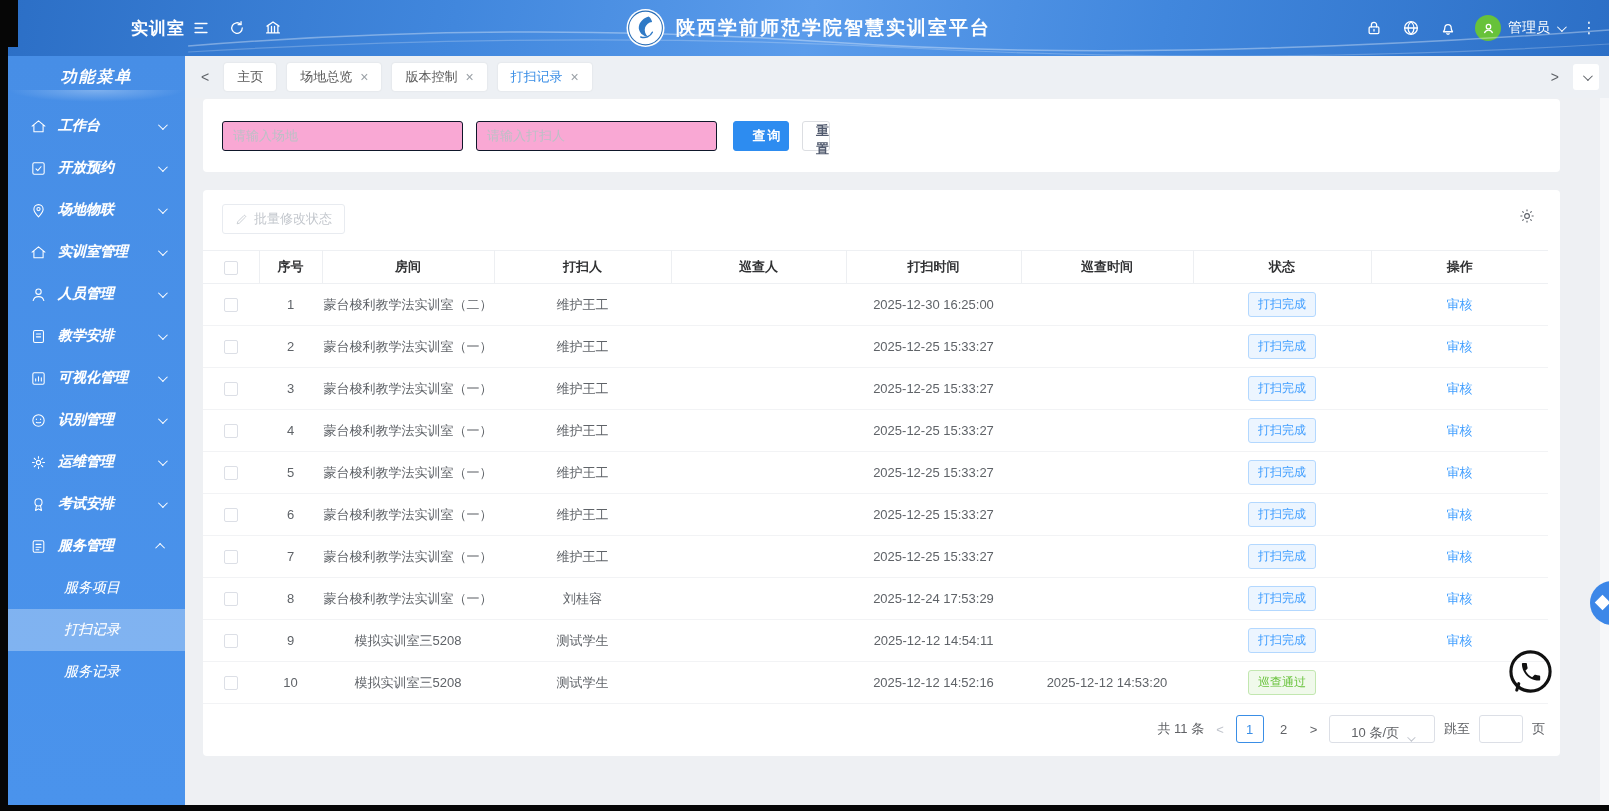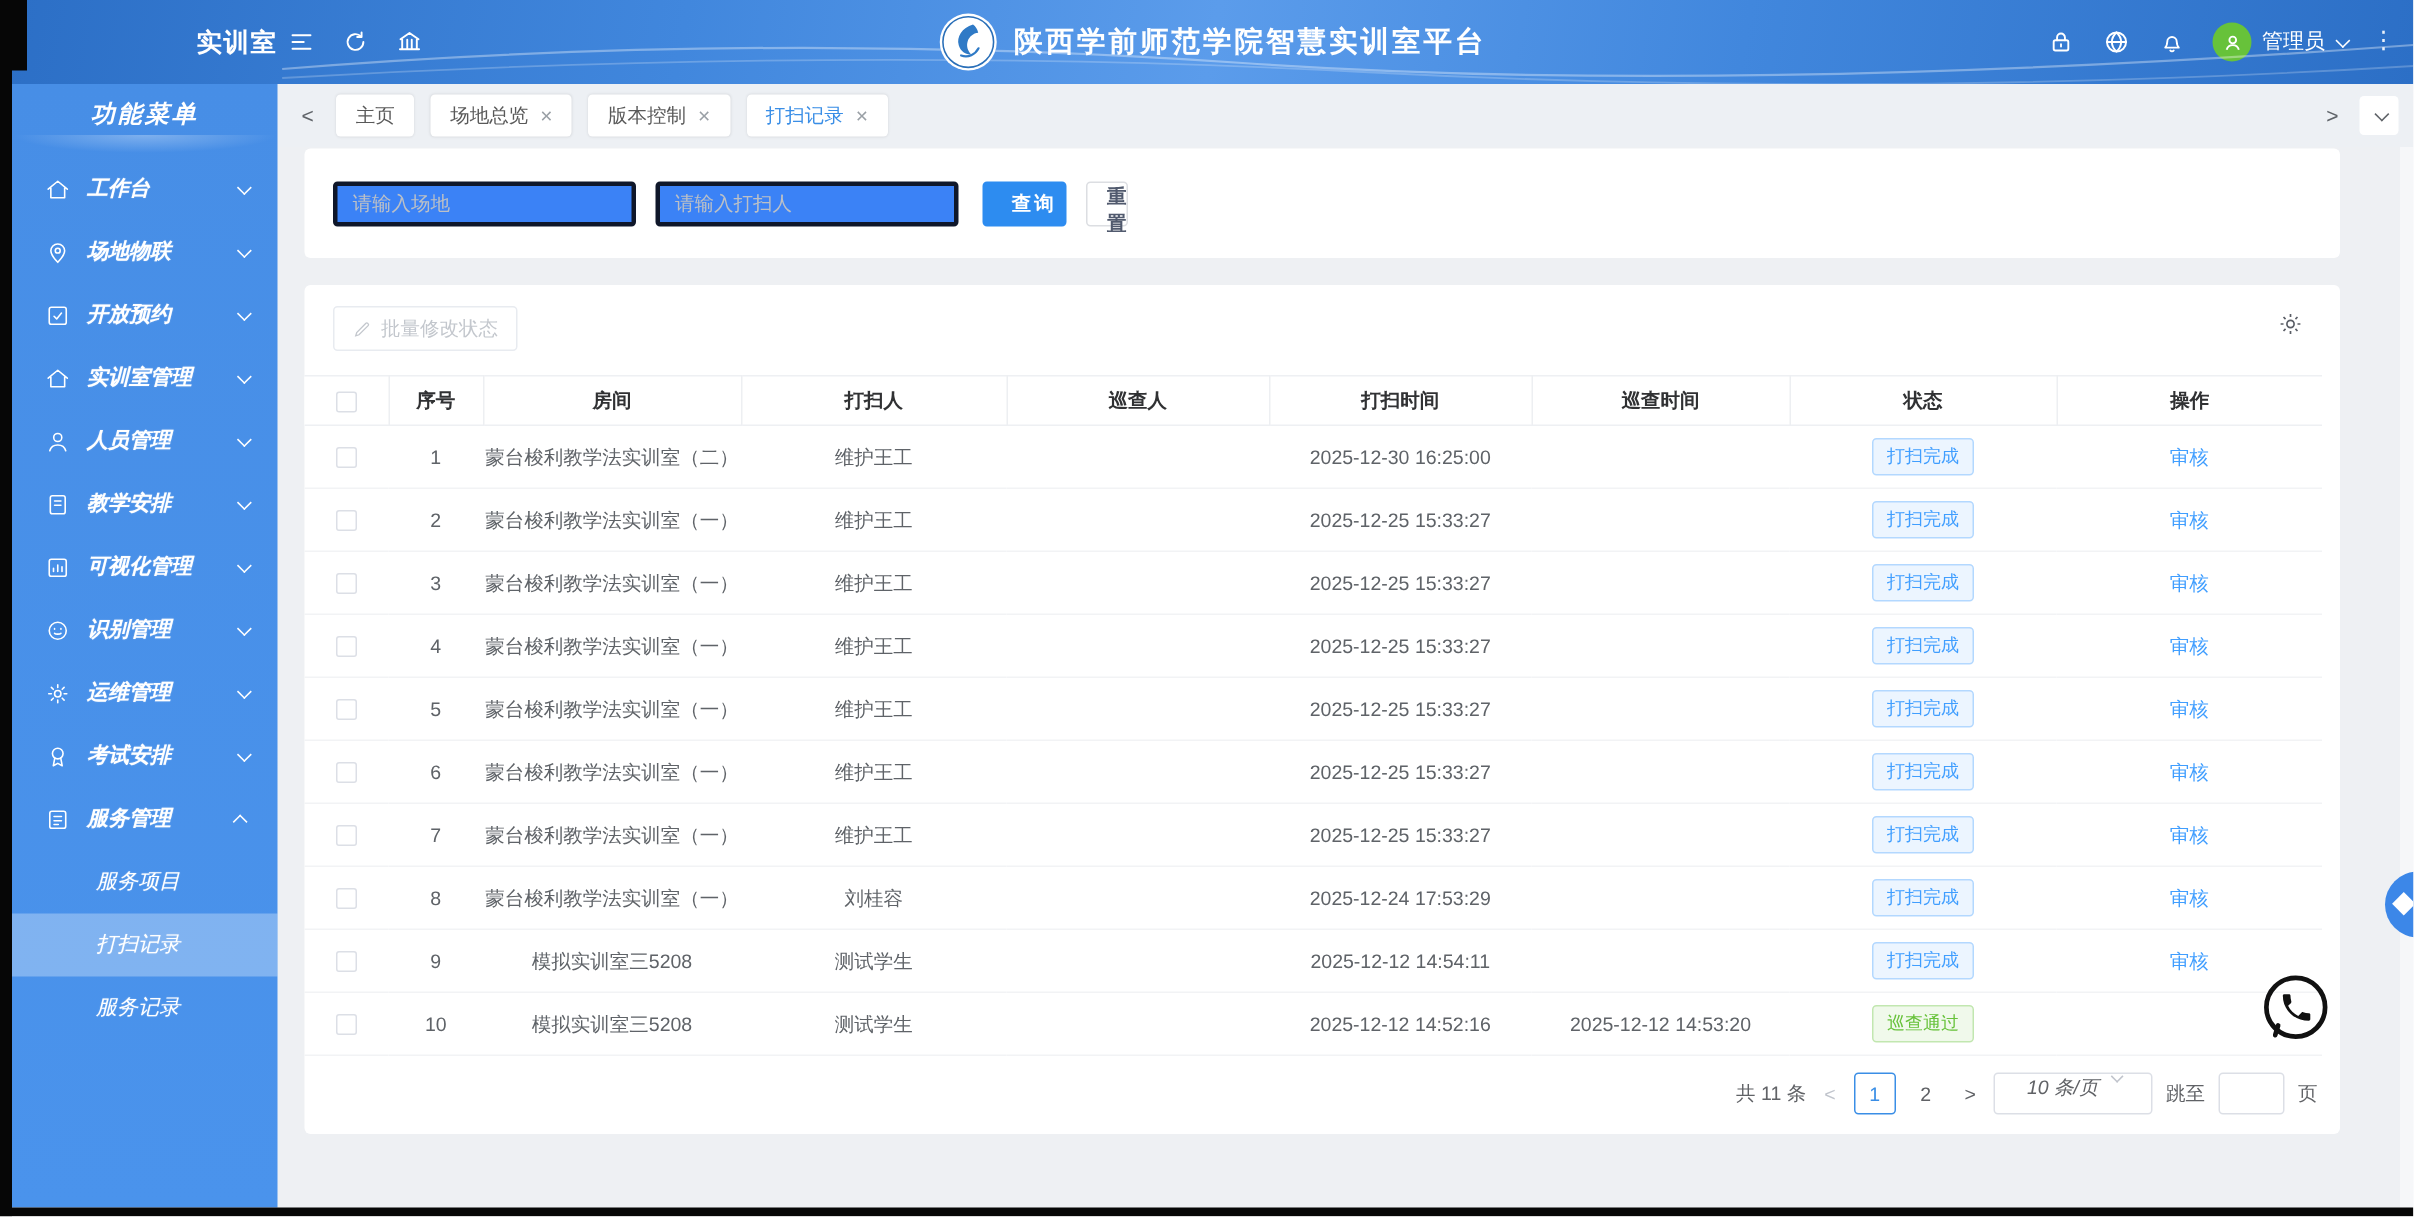--- a/index.html
+++ b/index.html
@@ -58,22 +58,22 @@
   .tab { background:#fff; height:28px; display:flex; align-items:center; gap:8px; padding:0 13px;
     border-radius:3px; font-size:13px; color:#595959; cursor:pointer; box-shadow:0 0 2px rgba(0,0,0,.10); white-space:nowrap; }
   .tab.active { color:#3a8ee6; }
   .tab .close { color:#9aa0a6; font-size:14px; line-height:1; }
   .tab-right { margin-left:auto; display:flex; align-items:center; gap:10px; }
   .tab-dd { width:26px; height:26px; background:#fff; border-radius:3px; display:flex; align-items:center; justify-content:center; color:#5f6368; cursor:pointer; }
 
   
   .search-card { position:absolute; left:203px; top:99px; width:1357px; height:73px; background:#fff; border-radius:4px;
     display:flex; align-items:center; padding-left:19px; z-index:5; }
-  .inp { width:202px; height:30px; border:3px solid #0f172a; border-radius:3px; padding:0 10px; font-size:13px; color:#333;
-    font-family:inherit; outline:none; background:#3b82f6; }
+  .inp { width:241px; height:30px; border:1px solid #0f172a; border-radius:3px; padding:0 10px; font-size:13px; color:#333;
+    font-family:inherit; outline:none; background:#f9a8d4; }
   .inp::placeholder { color:#bcc0c6; }
   .inp + .inp { margin-left:13px; }
   .btn { height:30px; border-radius:3px; font-size:13px; cursor:pointer; font-family:inherit;padding-left:13px; }
   .btn-primary { background:#2d8cf0; color:#fff; border:1px solid #2d8cf0; width:56px; margin-left:16px; font-weight:bold; letter-spacing:2px; }
   .btn-plain { background:#fff; color:#515a6e; border:1px solid #dcdee2; width:28px; margin-left:13px; font-weight:bold; letter-spacing:2px; }
 
   .table-card { position:absolute; left:203px; top:190px; width:1357px; height:566px; background:#fff; border-radius:4px; z-index:5; }
   .batch-btn { position:absolute; left:19px; top:14px; height:30px; padding:0 12px; display:inline-flex; align-items:center; gap:6px;
     border:1px solid #e8ebf0; border-radius:3px; background:#fff; color:#c3c7cd; font-size:13px; cursor:not-allowed; font-family:inherit; }
   .batch-btn svg { width:13px; height:13px; stroke:#c3c7cd; fill:none; stroke-width:1.6; }
@@ -89,22 +89,22 @@
   .badge { display:inline-block; padding:3px 9px; font-size:12px; border-radius:3px; border:1px solid; }
   .badge-info { color:#409eff; background:#ecf5ff; border-color:#b3d8ff; }
   .badge-success { color:#67c23a; background:#f0f9eb; border-color:#c2e7b0; }
   .link { color:#409eff; cursor:pointer; }
 
   .pager { position:absolute; right:15px; top:525px; display:flex; align-items:center; gap:9px; font-size:13px; color:#606266; }
   .pg-arrow { padding:0 3px; cursor:pointer; }
   .pg-arrow.prev { color:#c0c4cc; }
   .pg-num { min-width:28px; height:28px; display:inline-flex; align-items:center; justify-content:center; cursor:pointer; border-radius:3px; }
   .pg-num.active { border:1px solid #3a8ee6; color:#3a8ee6; background:#fff; }
-  .pg-size { height:28px; min-width:90px; border:1px solid #dcdfe6; border-radius:3px; display:inline-flex; align-items:flex-start;
-    justify-content:space-between; padding:0 21px; gap:8px; color:#606266; cursor:pointer;font-style:italic; }
+  .pg-size { height:28px; min-width:90px; border:1px solid #dcdfe6; border-radius:3px; display:inline-flex; align-items:flex-end;
+    justify-content:space-between; padding:0 21px; gap:8px; color:#606266; cursor:pointer; }
   .pg-size .chev { color:#c0c4cc; width:6px; height:6px; }
   .pg-jump-input { width:44px; height:28px; border:1px solid #dcdfe6; border-radius:3px; outline:none; text-align:center; font-family:inherit; }
 
   
   .fab-blue { position:absolute; left:1590px; top:581px; width:44px; height:44px; border-radius:50%; background:#3c87e8; z-index:40; cursor:pointer; }
   .fab-blue .diamond { position:absolute; left:7px; top:16px; width:11px; height:11px; background:#fff; transform:rotate(45deg); }
   .fab-phone { position:absolute; left:1507px; top:648px; width:47px; height:47px; z-index:40; cursor:pointer; }
   .right-strip { position:absolute; right:0; top:98px; bottom:6px; width:9px; background:#f6f7f9; z-index:15; }
 </style>
 </head>
@@ -193,36 +193,36 @@
               <path d="M3 11.5 12 4l9 7.5M5.5 10v9.5h13V10"></path>
             </svg>
           </span>
     <span class="mi-label">工作台</span>
     <span class="chev down"></span>
   </div>
 
   <div class="menu-item">
     <span class="mi-icon">
             <svg viewBox="0 0 24 24">
+              <rect x="4" y="4" width="16" height="16" rx="2"></rect>
+              <path d="M8.5 12.5l2.5 2.5 4.5-5.5"></path>
+            </svg>
+          </span>
+    <span class="mi-label">开放预约</span>
+    <span class="chev down"></span>
+  </div>
+
+  <div class="menu-item">
+    <span class="mi-icon">
+            <svg viewBox="0 0 24 24">
               <path d="M12 21c4-4.2 6.5-7.6 6.5-10.8A6.5 6.5 0 0 0 5.5 10.2C5.5 13.4 8 16.8 12 21z"></path>
               <circle cx="12" cy="10" r="2.3"></circle>
             </svg>
           </span>
     <span class="mi-label">场地物联</span>
-    <span class="chev down"></span>
-  </div>
-
-  <div class="menu-item">
-    <span class="mi-icon">
-            <svg viewBox="0 0 24 24">
-              <rect x="4" y="4" width="16" height="16" rx="2"></rect>
-              <path d="M8.5 12.5l2.5 2.5 4.5-5.5"></path>
-            </svg>
-          </span>
-    <span class="mi-label">开放预约</span>
     <span class="chev down"></span>
   </div>
 
   <div class="menu-item">
     <span class="mi-icon">
             <svg viewBox="0 0 24 24">
               <path d="M3 11.5 12 4l9 7.5M5.5 10v9.5h13V10"></path>
             </svg>
           </span>
     <span class="mi-label">实训室管理</span>

